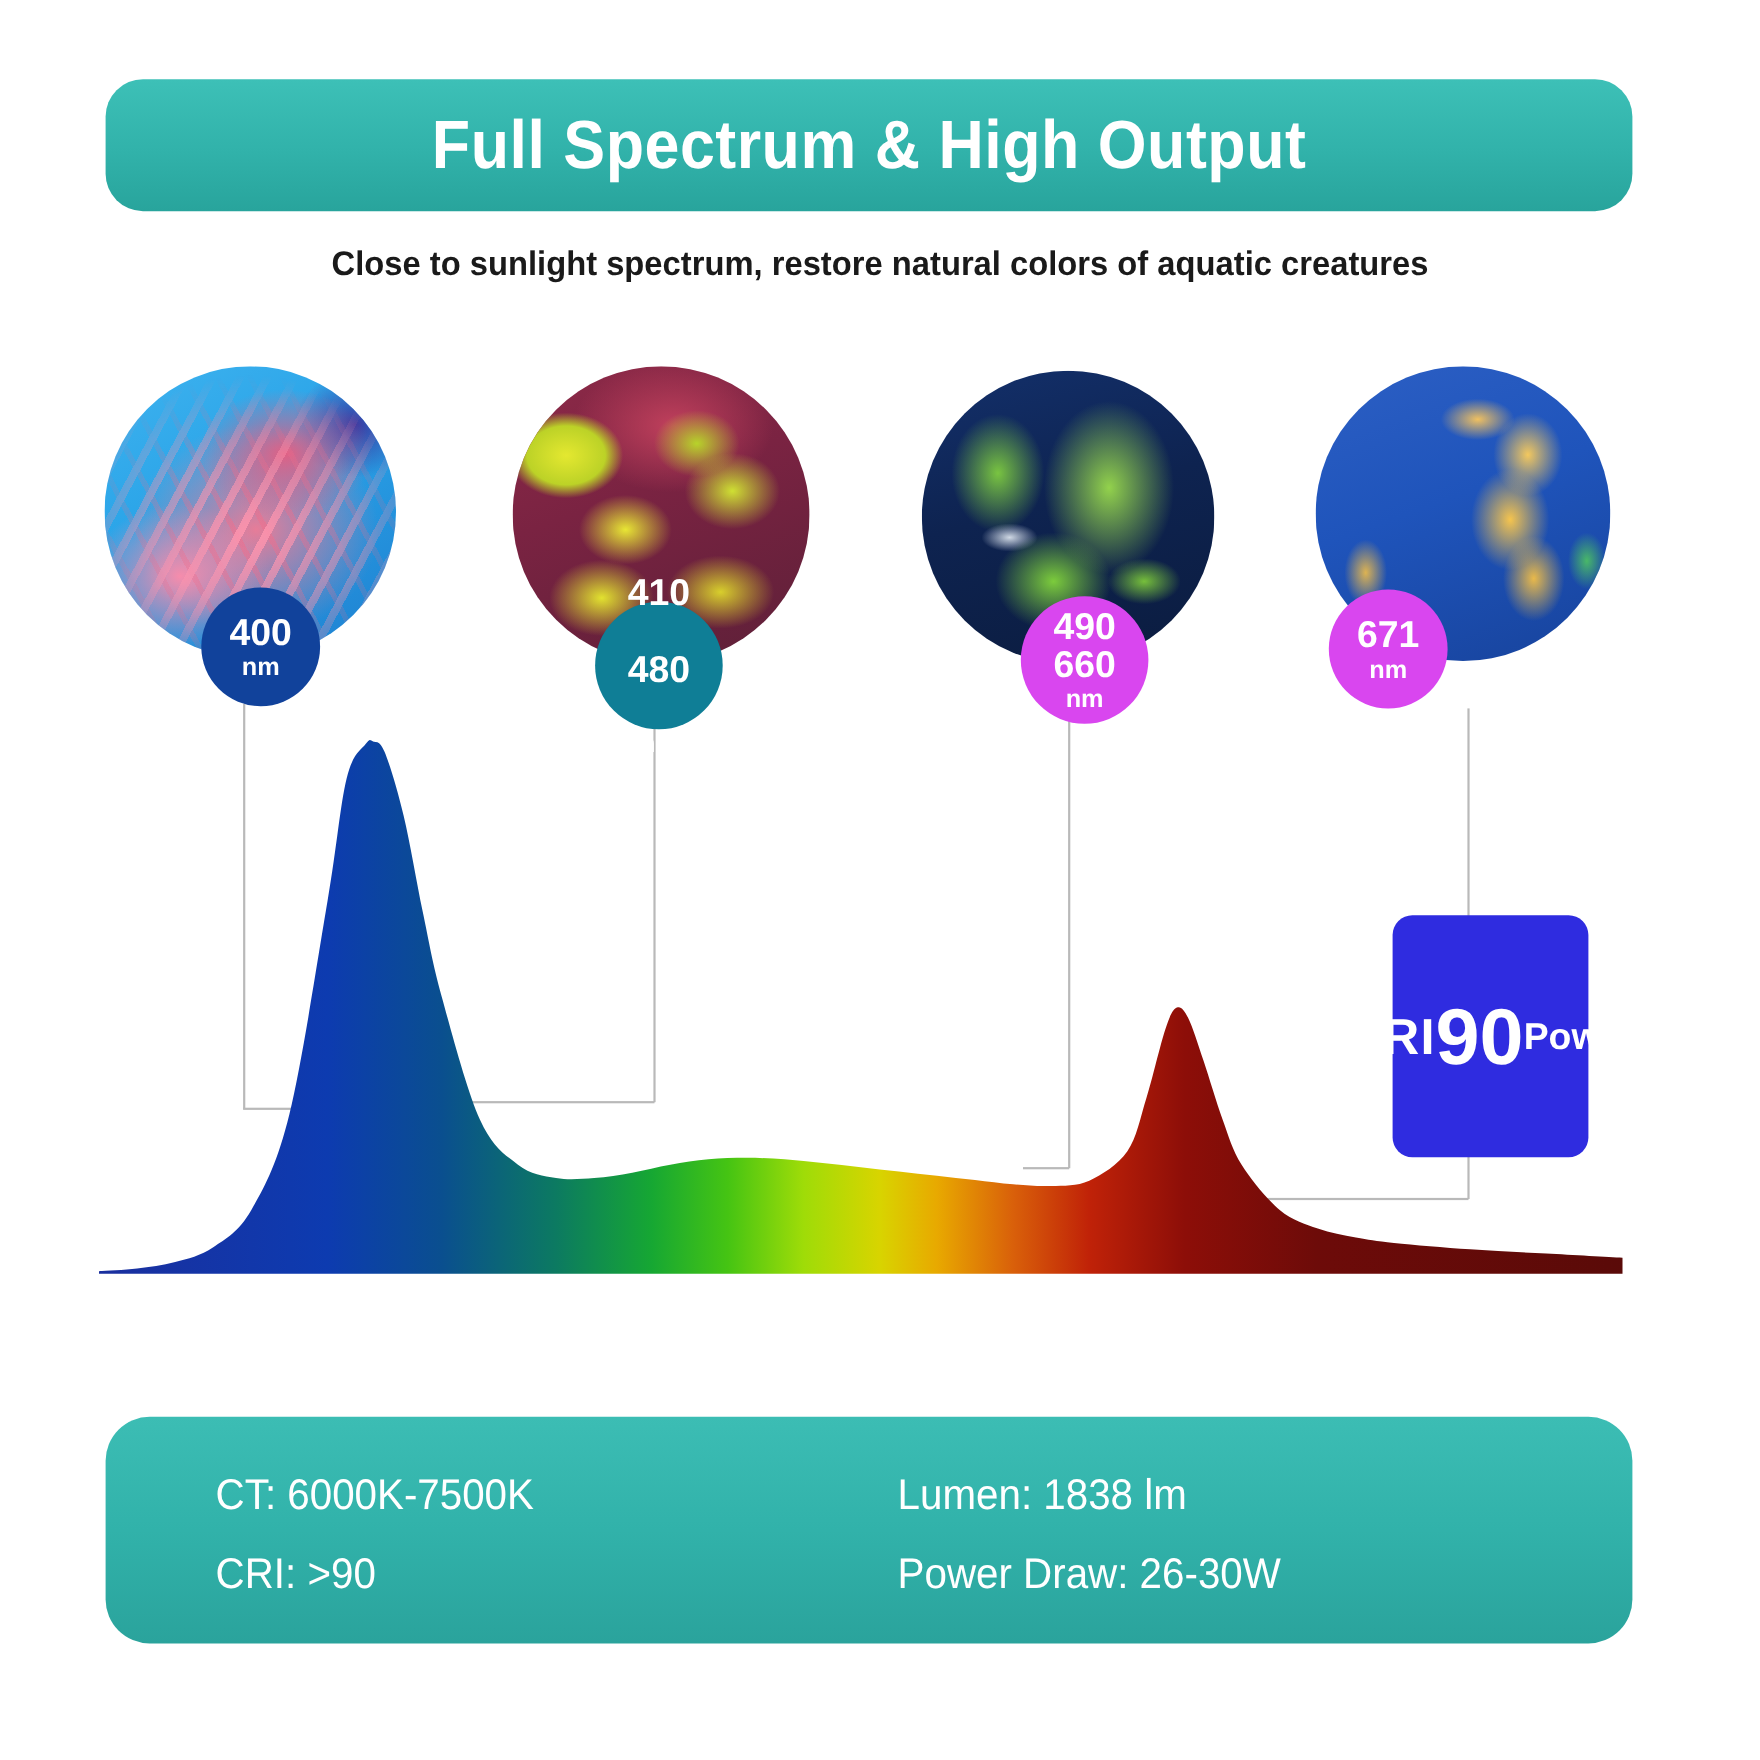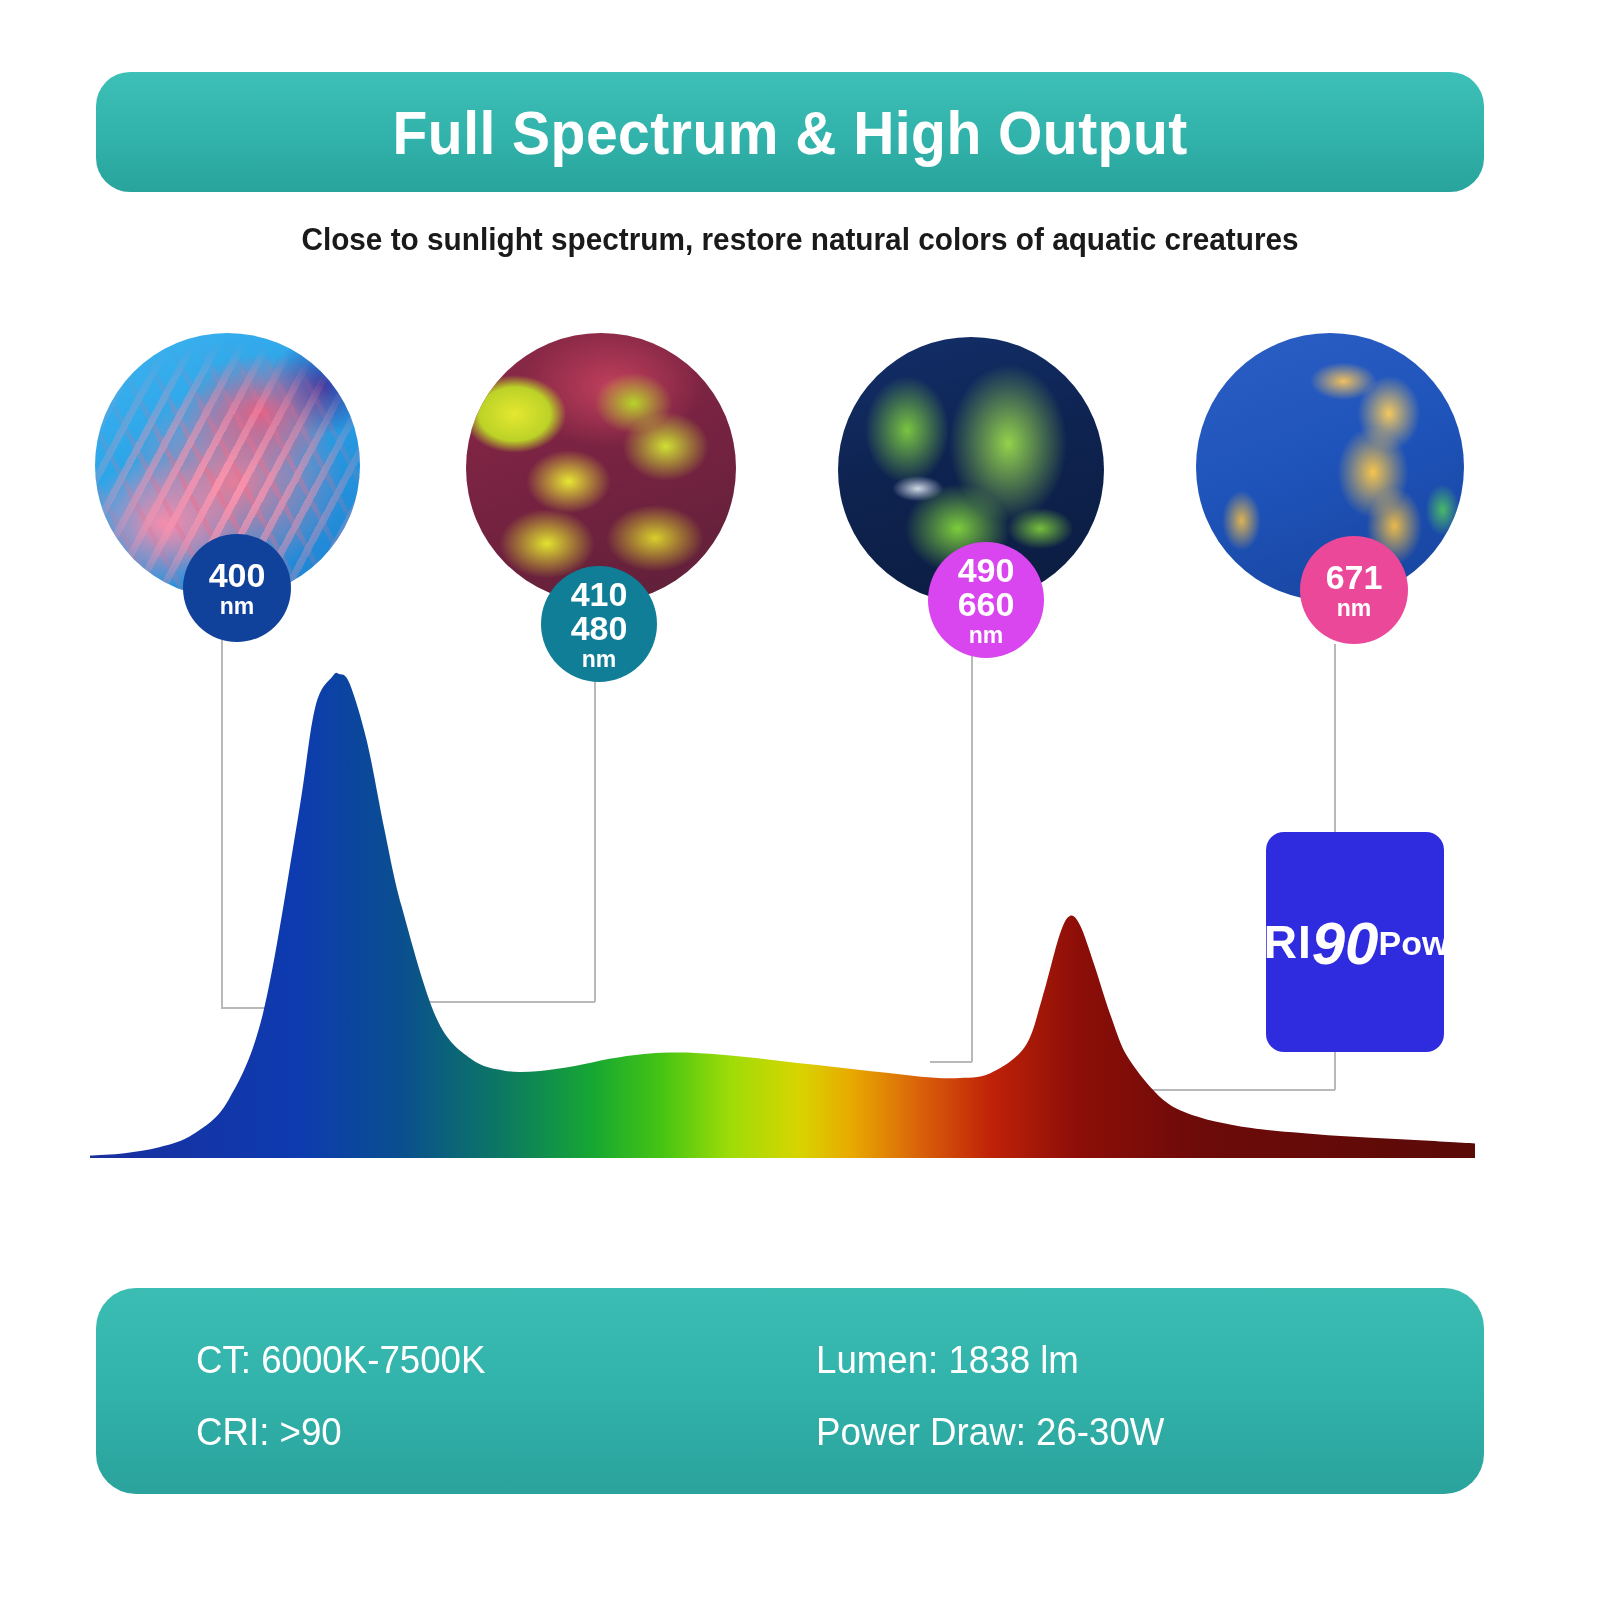--- a/index.html
+++ b/index.html
@@ -123,21 +123,21 @@
     position: absolute;
     left: 1266px; top: 832px;
     width: 178px; height: 220px;
     border-radius: 18px;
     background: #2f2ce0;
     display: flex; 
     align-items: center; justify-content: center;
     color: #ffffff;
   }
   .cri-label { font-size: 46px; font-weight: bold; line-height: 1; letter-spacing: 1px; }
-  .cri-value { font-size: 60px; font-weight: bold; line-height: .95; margin: 2px 0 0; font-style: italic; }
+  .cri-value { font-size: 72px; font-weight: bold; line-height: .95; margin: 2px 0 0; }
   .cri-sub { font-size: 34px; font-weight: bold; line-height: 1; margin-top: 2px; }
 
   
   .chart-wrap { position: absolute; left: 0; top: 0; width: 1600px; height: 1600px; pointer-events: none; }
 
   
   .axis { position: absolute; left: 0; top: 1184px; width: 1600px; height: 56px; }
   .tick {
     position: absolute;
     color: #111; font-size: 40px; font-weight: normal;
@@ -202,33 +202,33 @@
 
   <div class="photo-circle" style="left:1196px; top:333px; width:268px; height:268px;">
     <div class="photo-inner ph4"></div>
   </div>
 
   <div class="nm-badge" style="left:183px; top:534px; width:108px; height:108px; background:#11429b;">
     <span class="nm-num">400</span>
     <span class="nm-unit">nm</span>
   </div>
 
-  <div class="nm-badge" style="left:541px; top:566px; width:116px; height:116px; background:#0f7e96;">
+  <div class="nm-badge" style="left:541px; top:547px; width:116px; height:116px; background:#0f7e96;gap:36px;">
     <span class="nm-num">410</span>
     <span class="nm-num">480</span>
     <span class="nm-unit">nm</span>
   </div>
 
   <div class="nm-badge" style="left:928px; top:542px; width:116px; height:116px; background:#d946ef;">
     <span class="nm-num">490</span>
     <span class="nm-num">660</span>
     <span class="nm-unit">nm</span>
   </div>
 
-  <div class="nm-badge" style="left:1300px; top:536px; width:108px; height:108px; background:#ec4899;">
+  <div class="nm-badge" style="left:1208px; top:536px; width:108px; height:108px; background:#d946ef;">
     <span class="nm-num">671</span>
     <span class="nm-unit">nm</span>
   </div>
 
   <div class="chart-wrap">
     <svg id="spectrum-svg" width="1600" height="1600" viewBox="0 0 1600 1600">
       <defs>
         <linearGradient id="specGrad" x1="0" y1="0" x2="1" y2="0" gradientUnits="objectBoundingBox">
 
         <stop offset="0.0000" stop-color="#1a2f9e"></stop>

